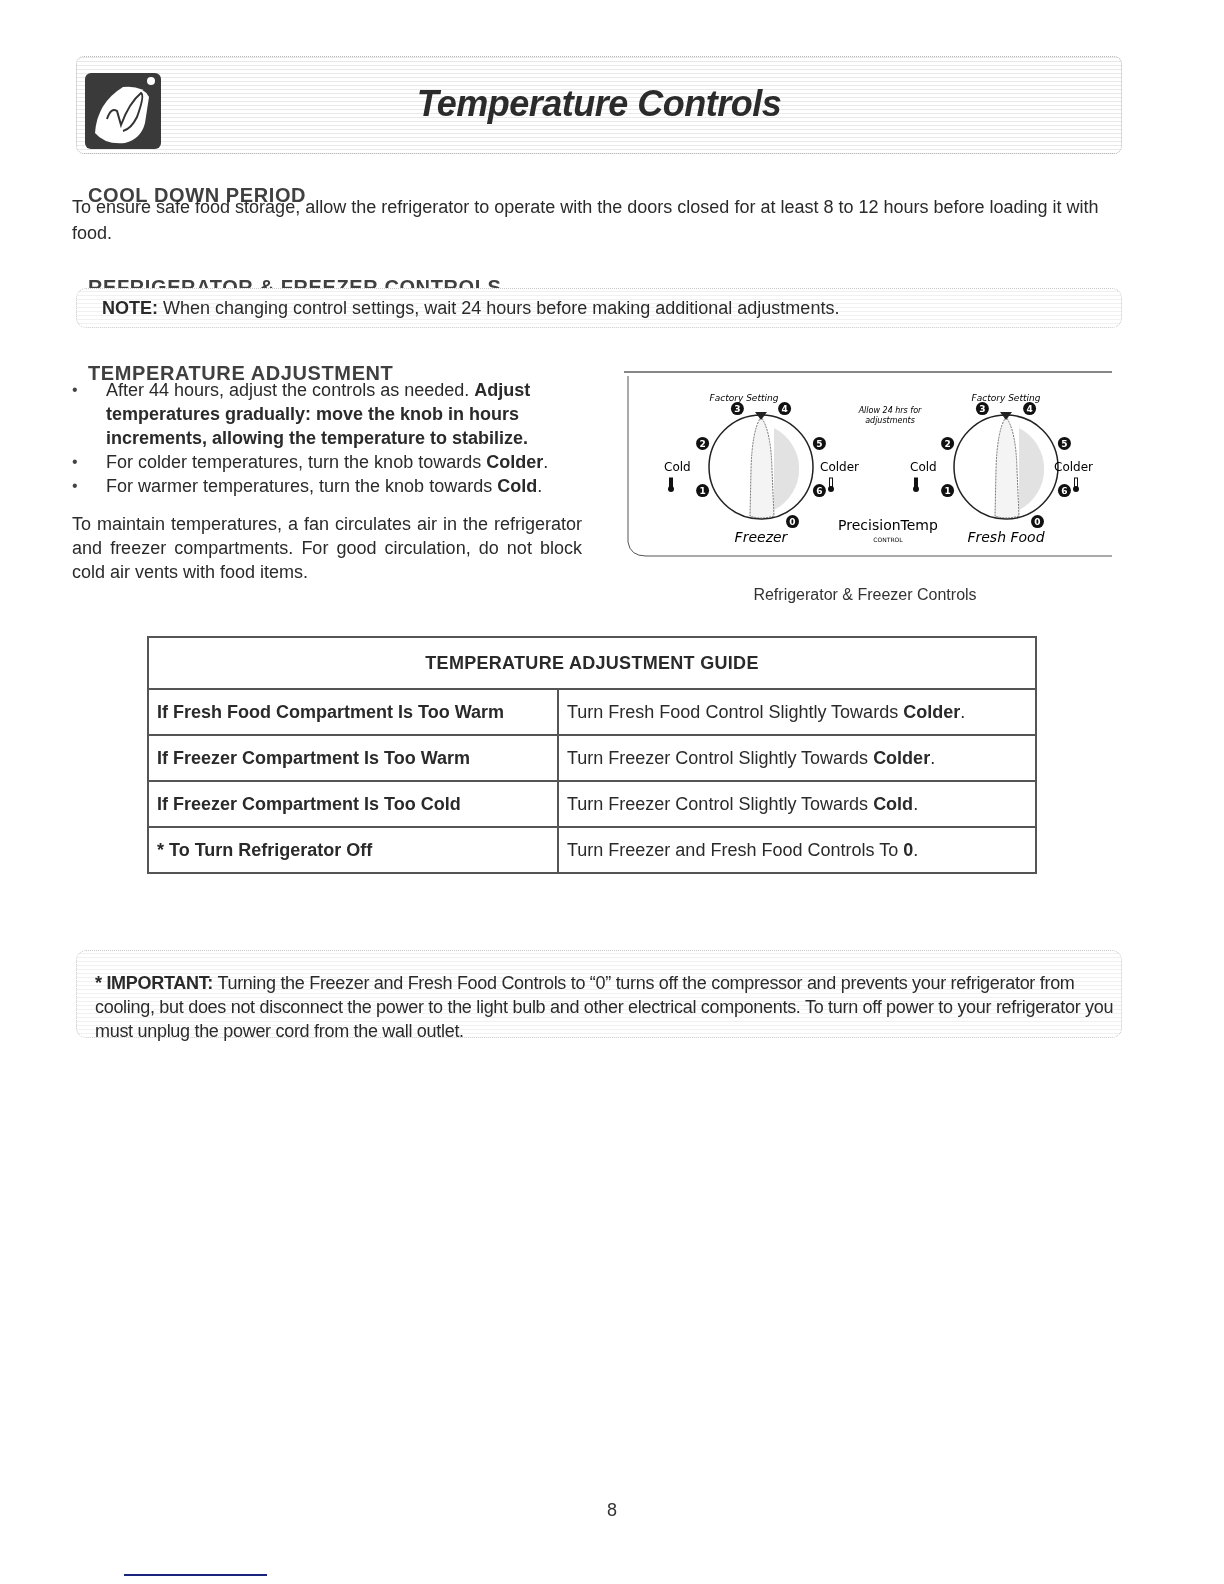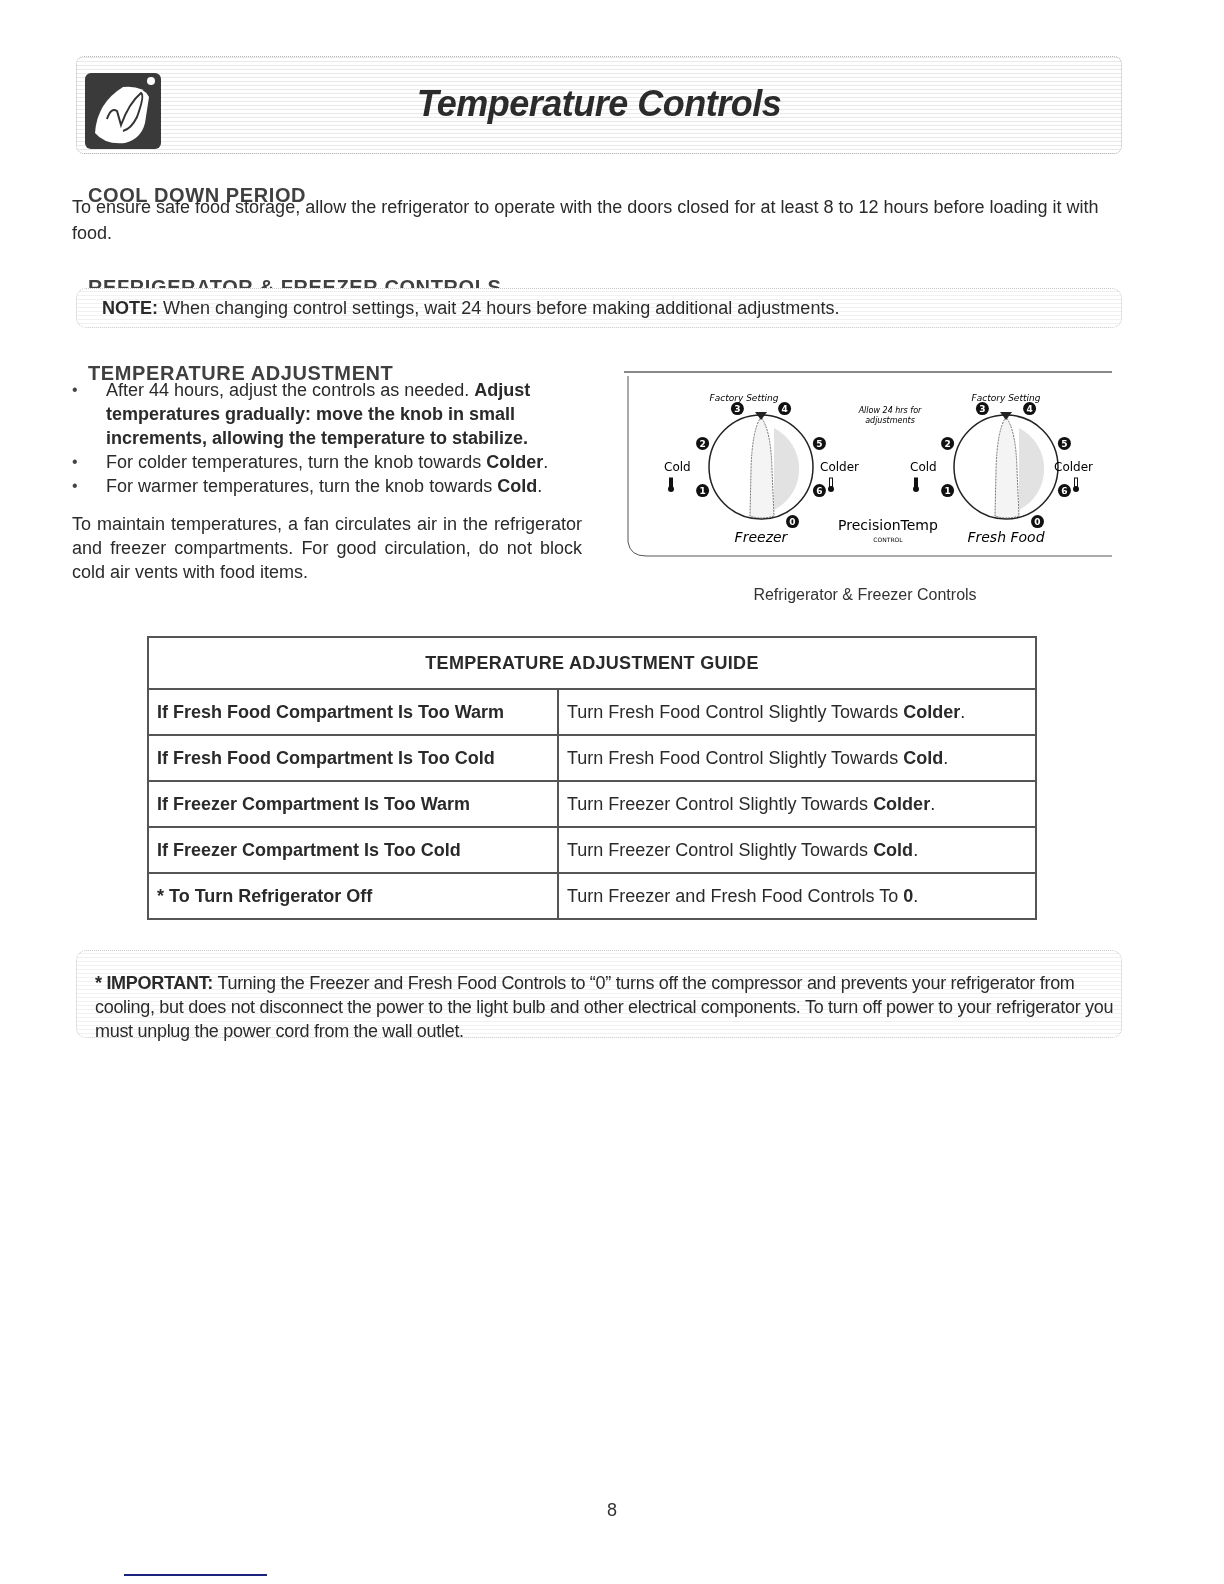--- a/index.html
+++ b/index.html
@@ -68,21 +68,21 @@
 <h2 style="left:72px; top:168px;">COOL DOWN PERIOD</h2>
 <p class="body" style="left:72px; top:194px; width:1040px;">To ensure safe food storage, allow the refrigerator to operate with the doors closed for at least 8 to 12 hours before loading it with food.</p>
 
 <h2 style="left:72px; top:260px;">REFRIGERATOR &amp; FREEZER CONTROLS</h2>
 <div class="note">
   <span><b>NOTE:</b><span style="position:static"> When changing control settings, wait 24 hours before making additional adjustments.</span></span>
 </div>
 
 <h2 style="left:72px; top:346px;">TEMPERATURE ADJUSTMENT</h2>
 <ul class="bullets">
-  <li><span>After 44 hours, adjust the controls as needed. </span><b>Adjust temperatures gradually: move the knob in small increments, allowing the temperature to stabilize.</b><span></span></li>
+  <li><span>After 44 hours, adjust the controls as needed. </span><b>Adjust temperatures gradually: move the knob in hours increments, allowing the temperature to stabilize.</b><span></span></li>
   <li><span>For colder temperatures, turn the knob towards </span><b>Colder</b><span>.</span></li>
   <li><span>For warmer temperatures, turn the knob towards </span><b>Cold</b><span>.</span></li>
 </ul>
 <p class="body" style="left:72px; top:512px; width:510px; text-align:justify; line-height:24px;">To maintain temperatures, a fan circulates air in the refrigerator and freezer compartments. For good circulation, do not block cold air vents with food items.</p>
 
 <div class="diagram">
   <svg width="488" height="188" viewBox="0 0 488 188">
     <line x1="0" y1="2" x2="488" y2="2" stroke="#888" stroke-width="2"></line>
     <path d="M4 6 L4 172 Q6 186 22 186 L488 186" fill="none" stroke="#555" stroke-width="1"></path>
 
@@ -166,24 +166,20 @@
 <table class="guide">
   <tbody>
       <tr>
     <th colspan="2">TEMPERATURE ADJUSTMENT GUIDE</th>
   </tr>
   <tr>
     <td class="cond">If Fresh Food Compartment Is Too Warm</td>
     <td class="act"><span>Turn Fresh Food Control Slightly Towards </span><b>Colder</b><span>.</span></td>
   </tr>
   <tr>
-    <td class="cond">If Fresh Food Compartment Is Too Cold</td>
-    <td class="act"><span>Turn Fresh Food Control Slightly Towards </span><b>Cold</b><span>.</span></td>
-  </tr>
-  <tr>
     <td class="cond">If Freezer Compartment Is Too Warm</td>
     <td class="act"><span>Turn Freezer Control Slightly Towards </span><b>Colder</b><span>.</span></td>
   </tr>
   <tr>
     <td class="cond">If Freezer Compartment Is Too Cold</td>
     <td class="act"><span>Turn Freezer Control Slightly Towards </span><b>Cold</b><span>.</span></td>
   </tr>
   <tr>
     <td class="cond">* To Turn Refrigerator Off</td>
     <td class="act"><span>Turn Freezer and Fresh Food Controls To </span><b>0</b><span>.</span></td>

